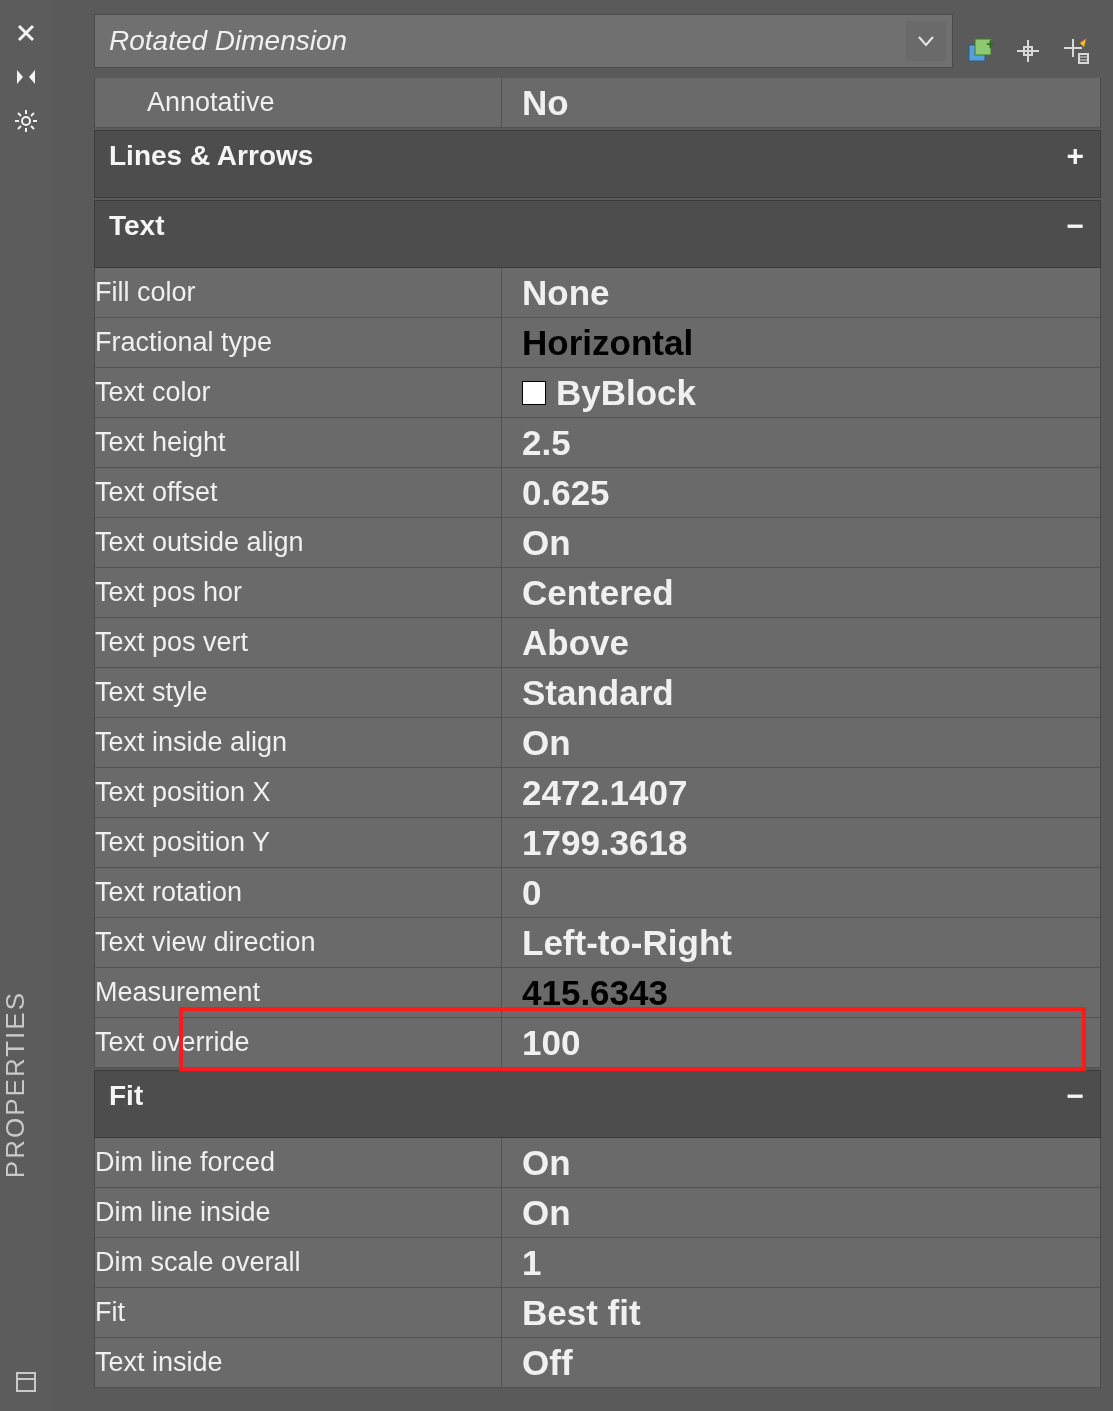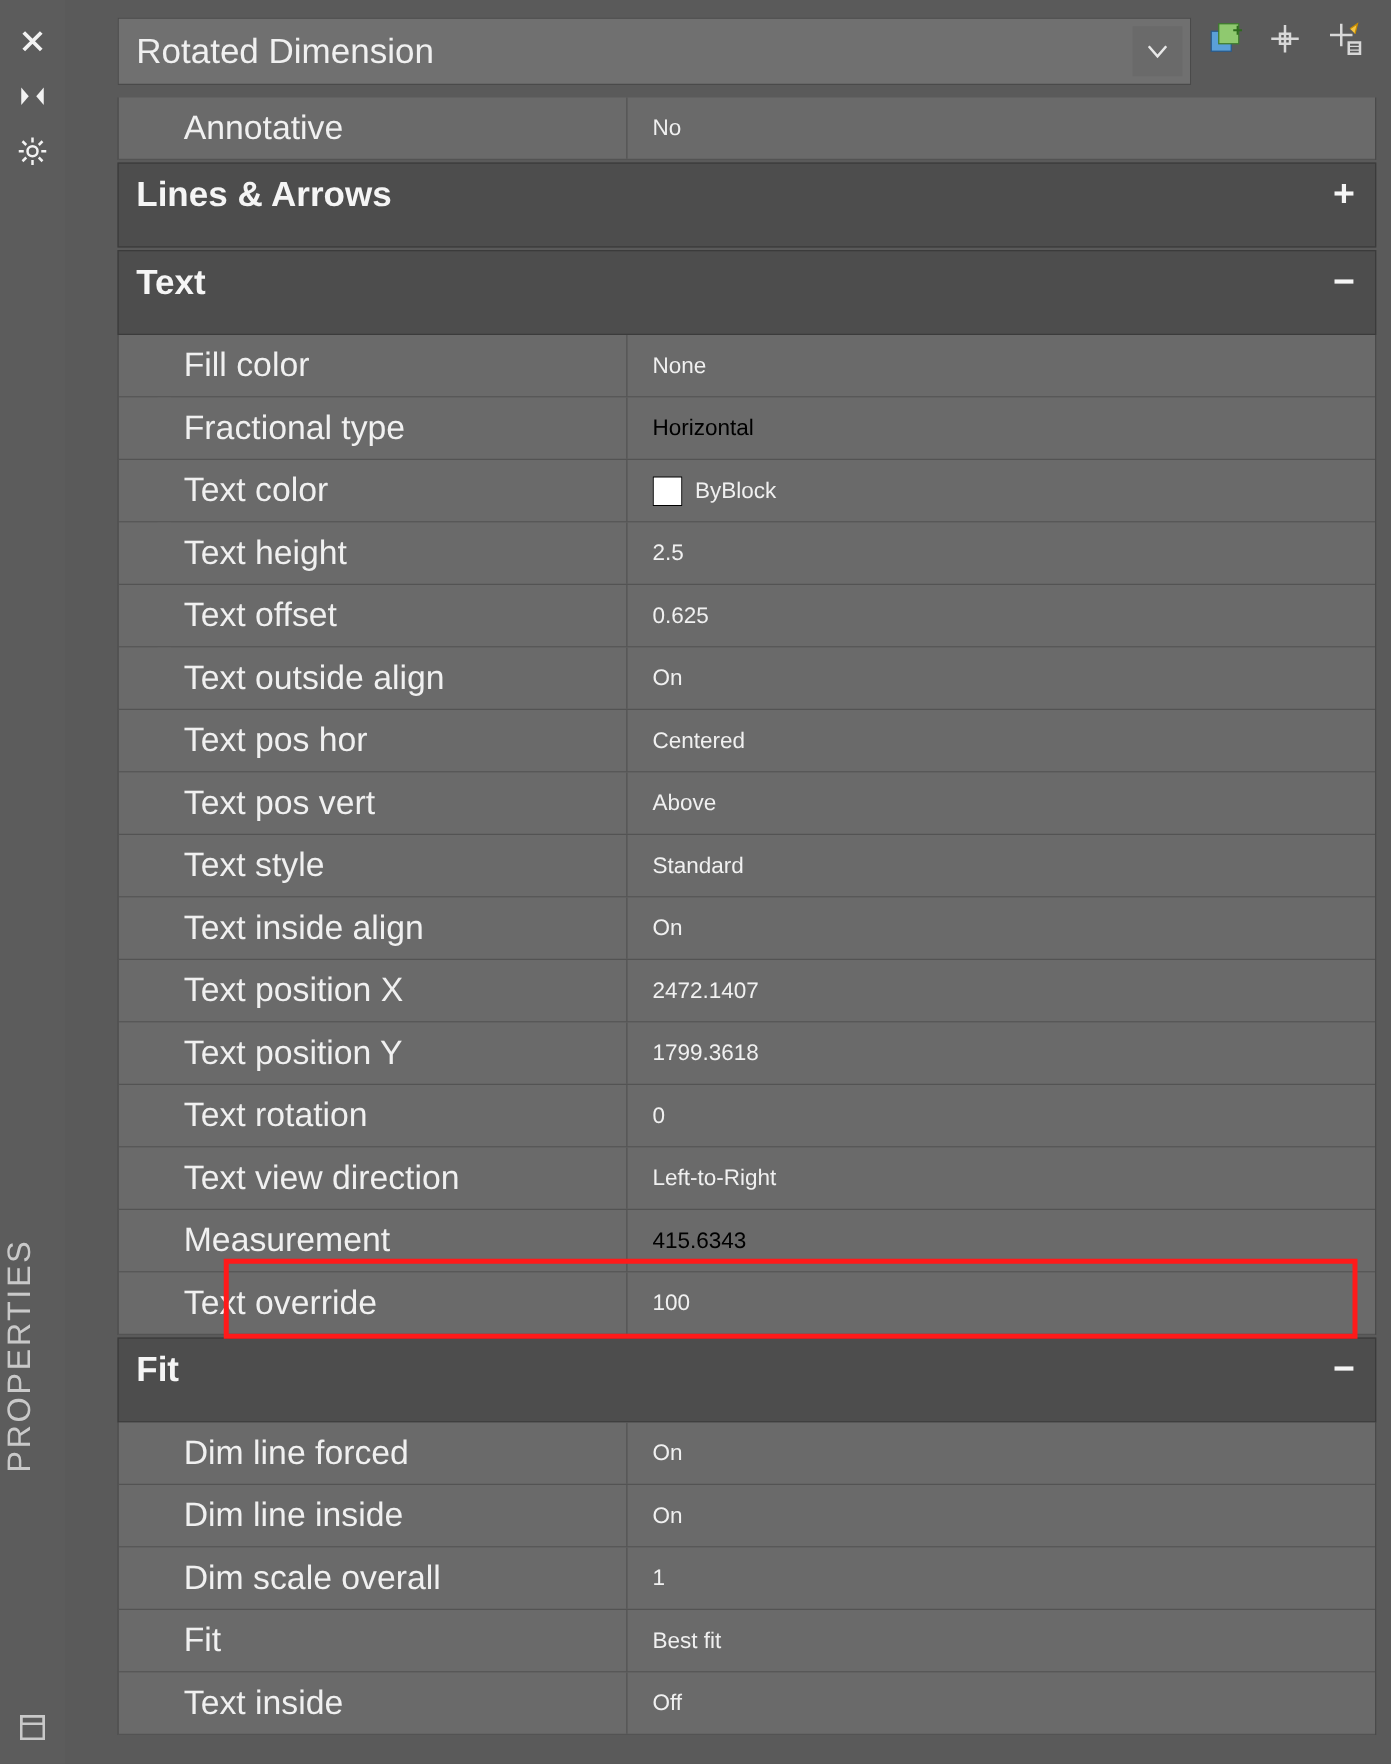--- a/index.html
+++ b/index.html
@@ -66,23 +66,24 @@
     flex: 1;
     background: #5a5a5a;
     position: relative;
     box-sizing: border-box;
     padding: 0 0 0 0;
   }
 
   
   .top-row {
     display: flex;
-    align-items: flex-start;
+    align-items: flex-end;
     gap: 10px;
     padding: 14px 12px 10px 42px;
+    font-style: italic;
   }
   .obj-select {
     flex: 1;
     height: 54px;
     background: #707070;
     border: 1px solid #4a4a4a;
     display: flex;
     align-items: center;
     justify-content: space-between;
     padding: 0 6px 0 14px;
@@ -132,36 +133,36 @@
     background: #6a6a6a;
     height: 49px;
     align-items: flex-start;
   }
   .prop-row.indent .label { padding-left: 52px; }
   .prop-row .label {
     width: 407px;
     min-width: 407px;
     font-size: 27px;
     color: #f0f0f0;
-    padding-left: 52px;
     box-sizing: border-box;
     border-right: 1px solid #535353;
     height: 100%;
     display: flex;
     align-items: center;
   }
   .prop-row .value {
     flex: 1;
-    font-size: 18px;
+    font-size: 35px;
     color: #f0f0f0;
     padding-left: 20px;
     height: 100%;
     display: flex;
     align-items: center;
     gap: 10px;
+    font-weight: bold;
   }
   .prop-row .value.muted { color: #000000; }
   .swatch {
     width: 22px;
     height: 22px;
     background: #fff;
     border: 1px solid #000;
   }
 
   .section-header {

